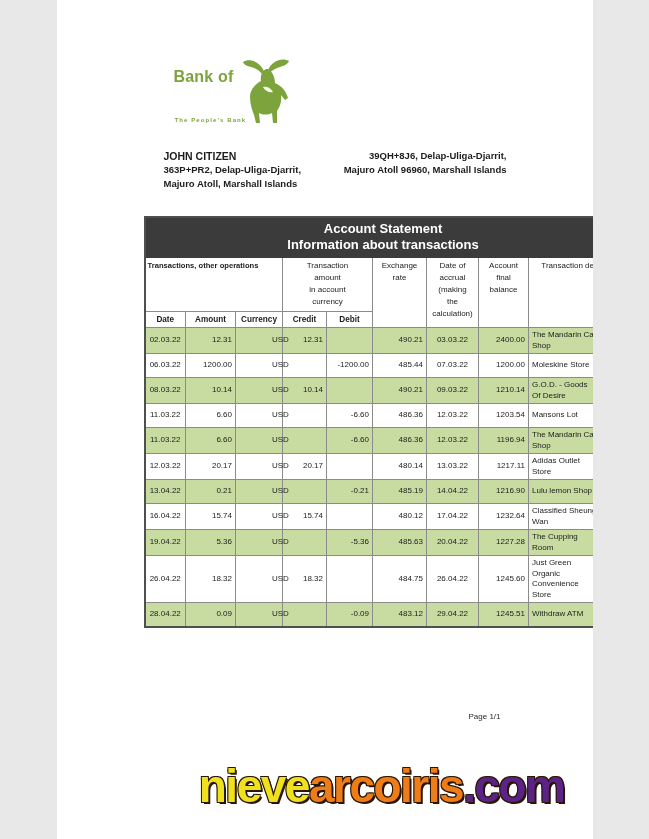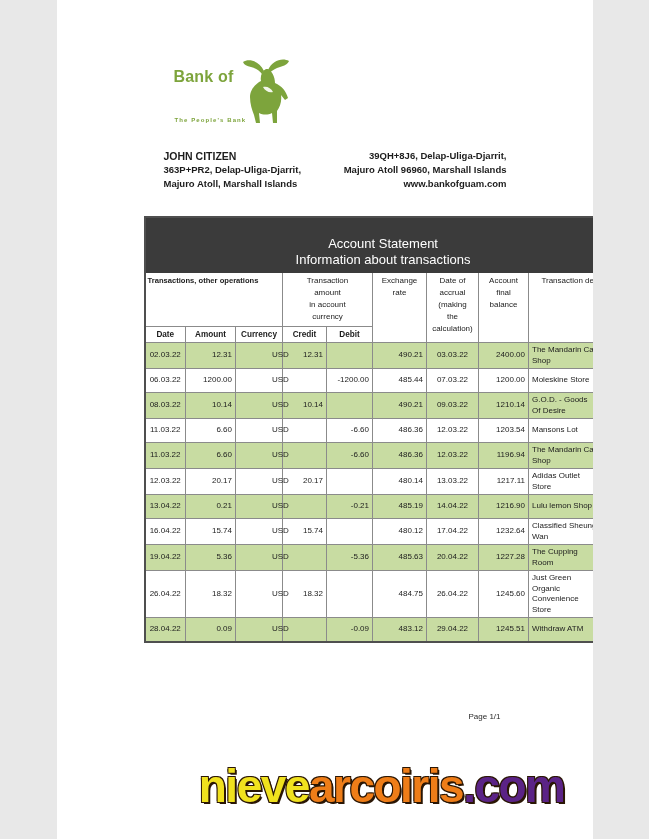--- a/index.html
+++ b/index.html
@@ -28,22 +28,22 @@
   .bank-addr { position:absolute; right:86px; top:149px; font-size:9.5px; font-weight:700; line-height:14px; text-align:right; }
 
   
   .stmt-wrap { position:absolute; left:87px; top:216px; width:477px; }
   table.stmt { width:477px; border-collapse: collapse; table-layout: fixed; font-size:8px; }
   table.stmt { border: 2px solid var(--outer_border); }
   table.stmt th, table.stmt td { border: 1px solid var(--grid_line); }
   tr.title-row th {
     background: var(--header_bg);
     color: #ffffff;
-    font-size:13px; font-weight:400;
-    text-align:center; padding:18px 0 4px 0;
+    font-size:13px; font-weight:700;
+    text-align:center; padding:3px 0 4px 0;
     line-height:16px;
     border: 1px solid var(--header_bg);
   }
   tr.group-row th {
     background:#ffffff; font-weight:400; vertical-align:top;
     text-align:center; padding:2px 1px; height:54px;
     white-space: pre-line; line-height:12px; font-size:8px;
   }
   tr.group-row th.g-trans { font-weight:700; text-align:left; padding-left:2px; white-space:nowrap; font-size:7.6px; }
   tr.sub-row th { background:#ffffff; font-weight:700; text-align:center; height:16px; font-size:8.2px; padding:1px 0; }
@@ -93,21 +93,20 @@
 
   <div class="sender">
     <div class="name">JOHN CITIZEN</div>
     <div>363P+PR2, Delap-Uliga-Djarrit,</div>
     <div>Majuro Atoll, Marshall Islands</div>
   </div>
 
   <div class="bank-addr">
     <div>39QH+8J6, Delap-Uliga-Djarrit,</div>
     <div>Majuro Atoll 96960, Marshall Islands</div>
-    <div>www.bankofguam.com</div>
   </div>
 
   <div class="stmt-wrap">
     <table class="stmt">
       <colgroup>
         <col style="width:41px">
           <col style="width:50px">
           <col style="width:47px">
         <col style="width:44px">
           <col style="width:46px">

